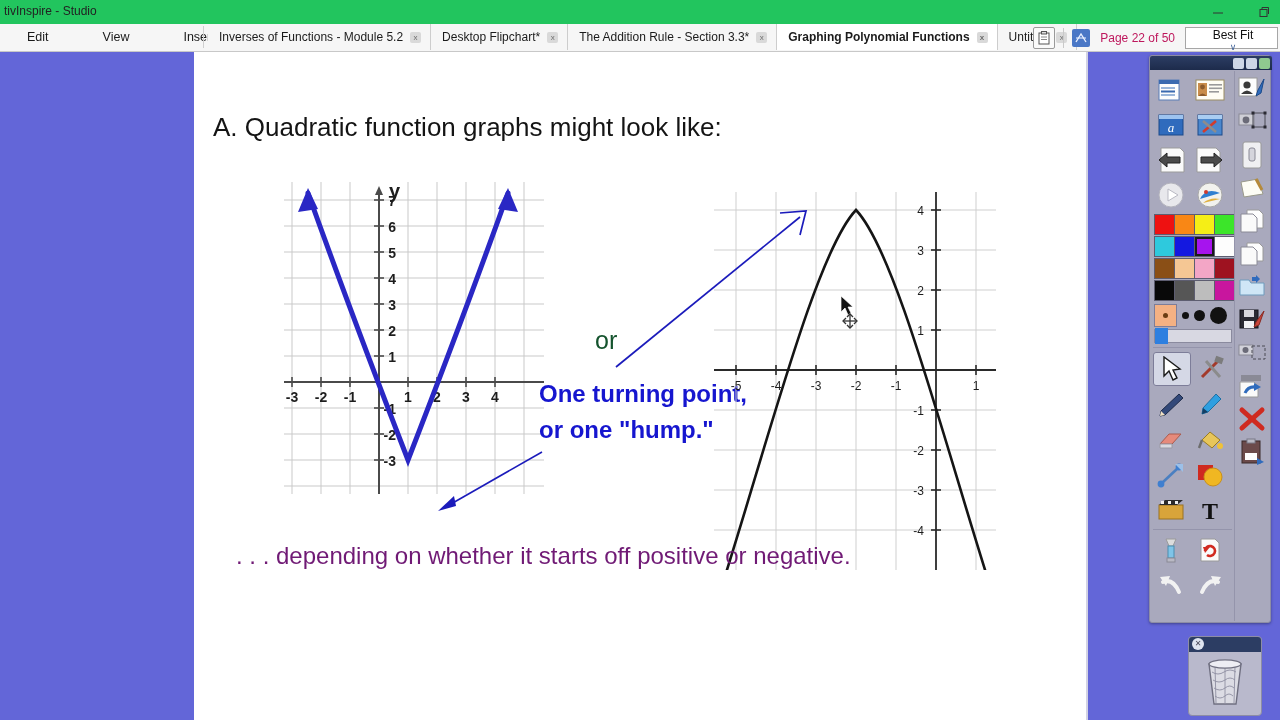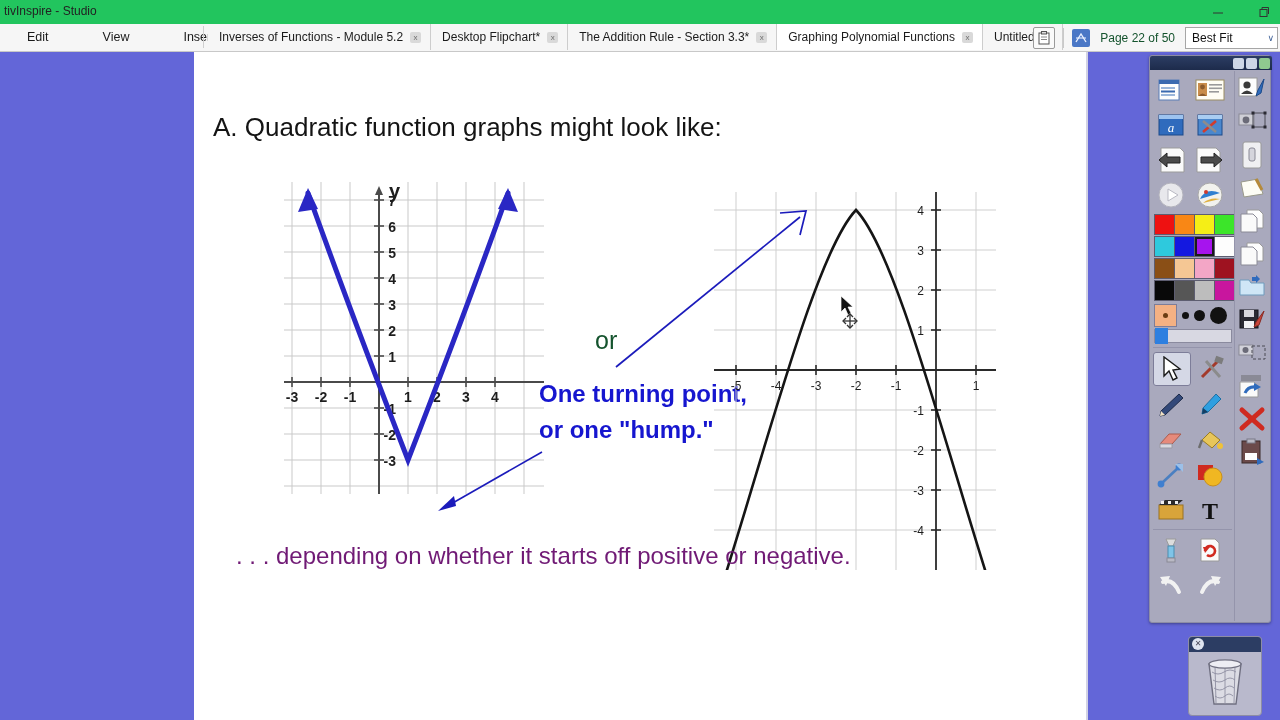--- a/index.html
+++ b/index.html
@@ -30,40 +30,40 @@
   .menu-item{
     font-size:12.5px;color:#1a1a1a;padding:0 27px;line-height:26px;height:26px;cursor:default;
   }
   #menusep{position:absolute;left:203px;top:2px;width:1px;height:22px;background:#cfcfcf;}
   #tabs{position:absolute;left:208px;top:0;height:27px;display:flex;align-items:stretch;}
   .tab{
     display:flex;align-items:center;gap:7px;padding:0 9px 0 11px;
     font-size:12px;color:#1b1b1b;background:#f6f6f6;
     border-right:1px solid #cdcdcd;height:26px;white-space:nowrap;
   }
-  .tab.active{background:#ffffff;font-weight:normal;}
+  .tab.active{background:#ffffff;font-weight:bold;}
   .tab .tlabel{max-width:196px;overflow:hidden;text-overflow:clip;}
   .tabclose{
     width:11px;height:11px;border-radius:2px;background:#d9d9d9;
     color:#6d6d6d;font-size:8px;line-height:11px;text-align:center;
     flex:none;
   }
   
   #rightbar{position:absolute;right:2px;top:0;height:27px;display:flex;align-items:center;gap:8px;}
   #clipicon{
     width:20px;height:20px;border:1px solid #9a9a9a;background:#fafafa;border-radius:2px;
     display:flex;align-items:center;justify-content:center;
   }
   #rbsep{width:1px;height:20px;background:#c9c9c9;}
   #actividot{width:18px;height:18px;background:#4a77c6;border-radius:2px;display:flex;align-items:center;justify-content:center;}
-  #pagecount{font-size:12px;color:#14532d;white-space:nowrap;padding:0 2px;}
+  #pagecount{font-size:12px;color:#be185d;white-space:nowrap;padding:0 2px;}
   #zoomsel{
     display:flex;align-items:center;justify-content:space-between;
     width:82px;height:20px;background:#fff;border:1px solid #a6a6a6;
-    font-size:12px;color:#111;padding:0 3px 0 6px;
+    font-size:12px;color:#111;padding:0 3px 0 6px;flex-direction:column;
   }
   #zoomsel .caret{color:#3d5f96;font-size:9px;}
   
   #canvas{
     position:absolute;left:194px;top:52px;width:892px;height:668px;background:#ffffff;
   }
   #heading{
     position:absolute;left:19px;top:60px;font-size:26px;color:#141414;white-space:nowrap;
   }
   #formula{

